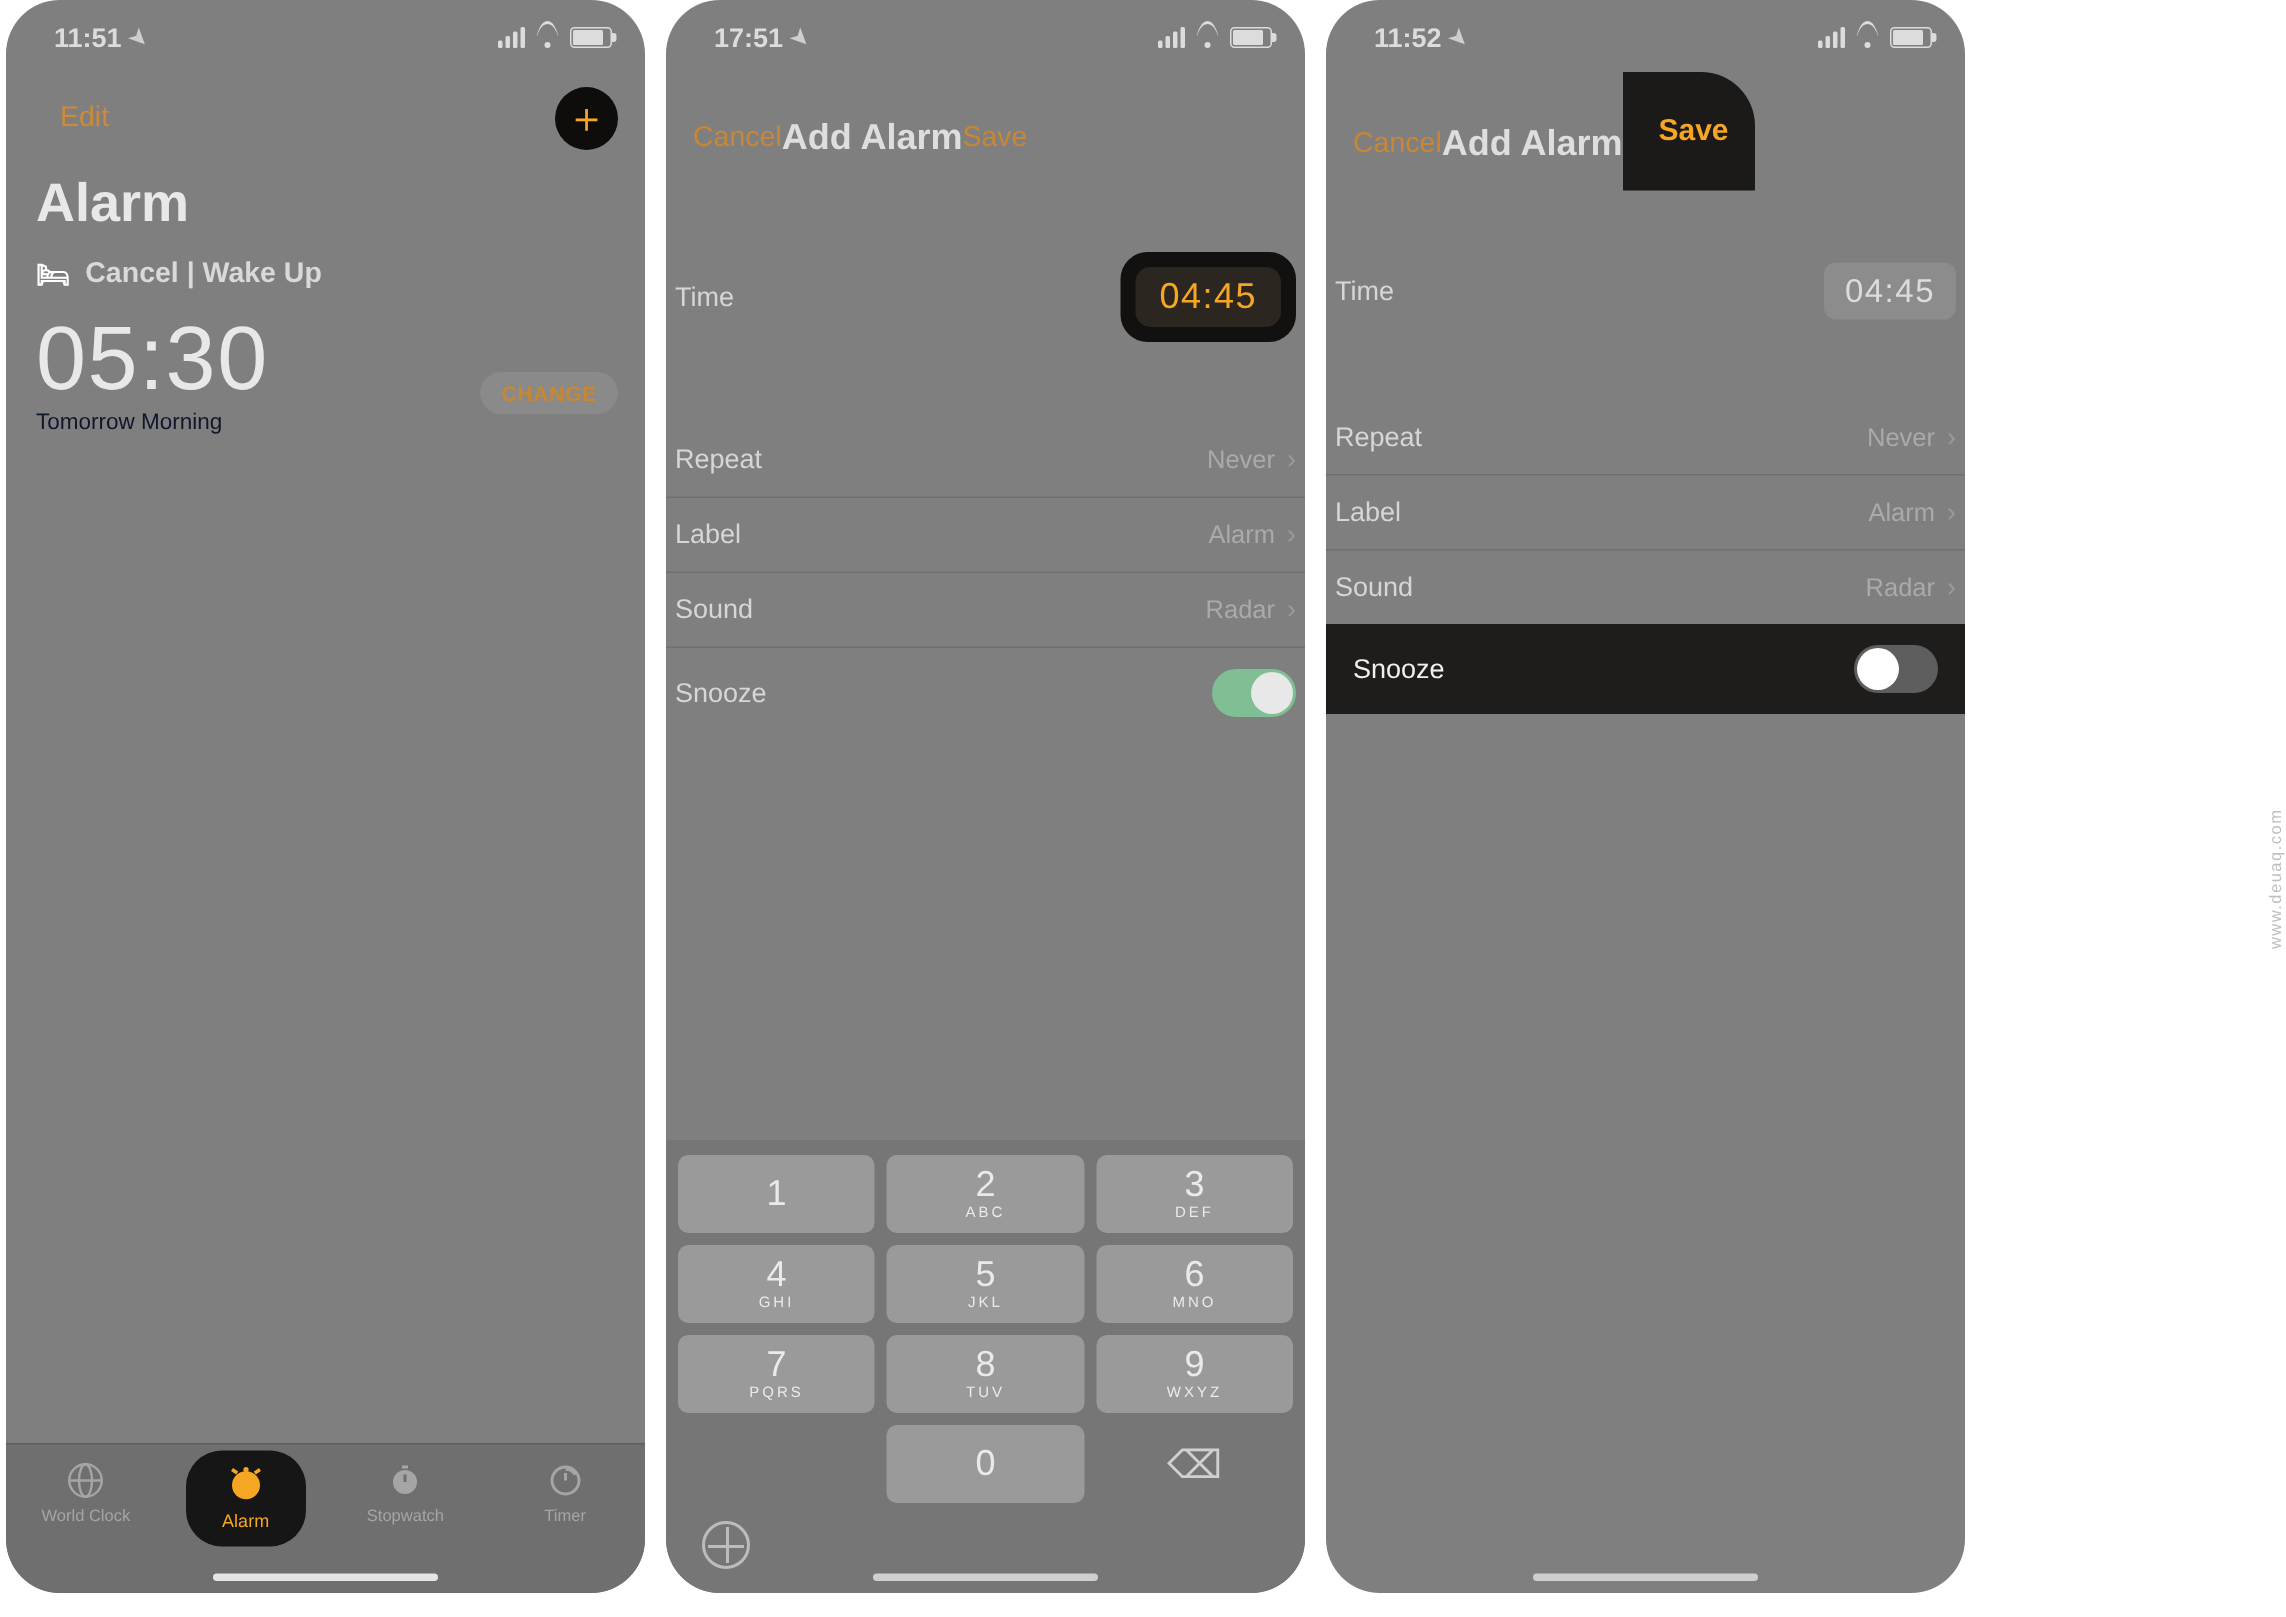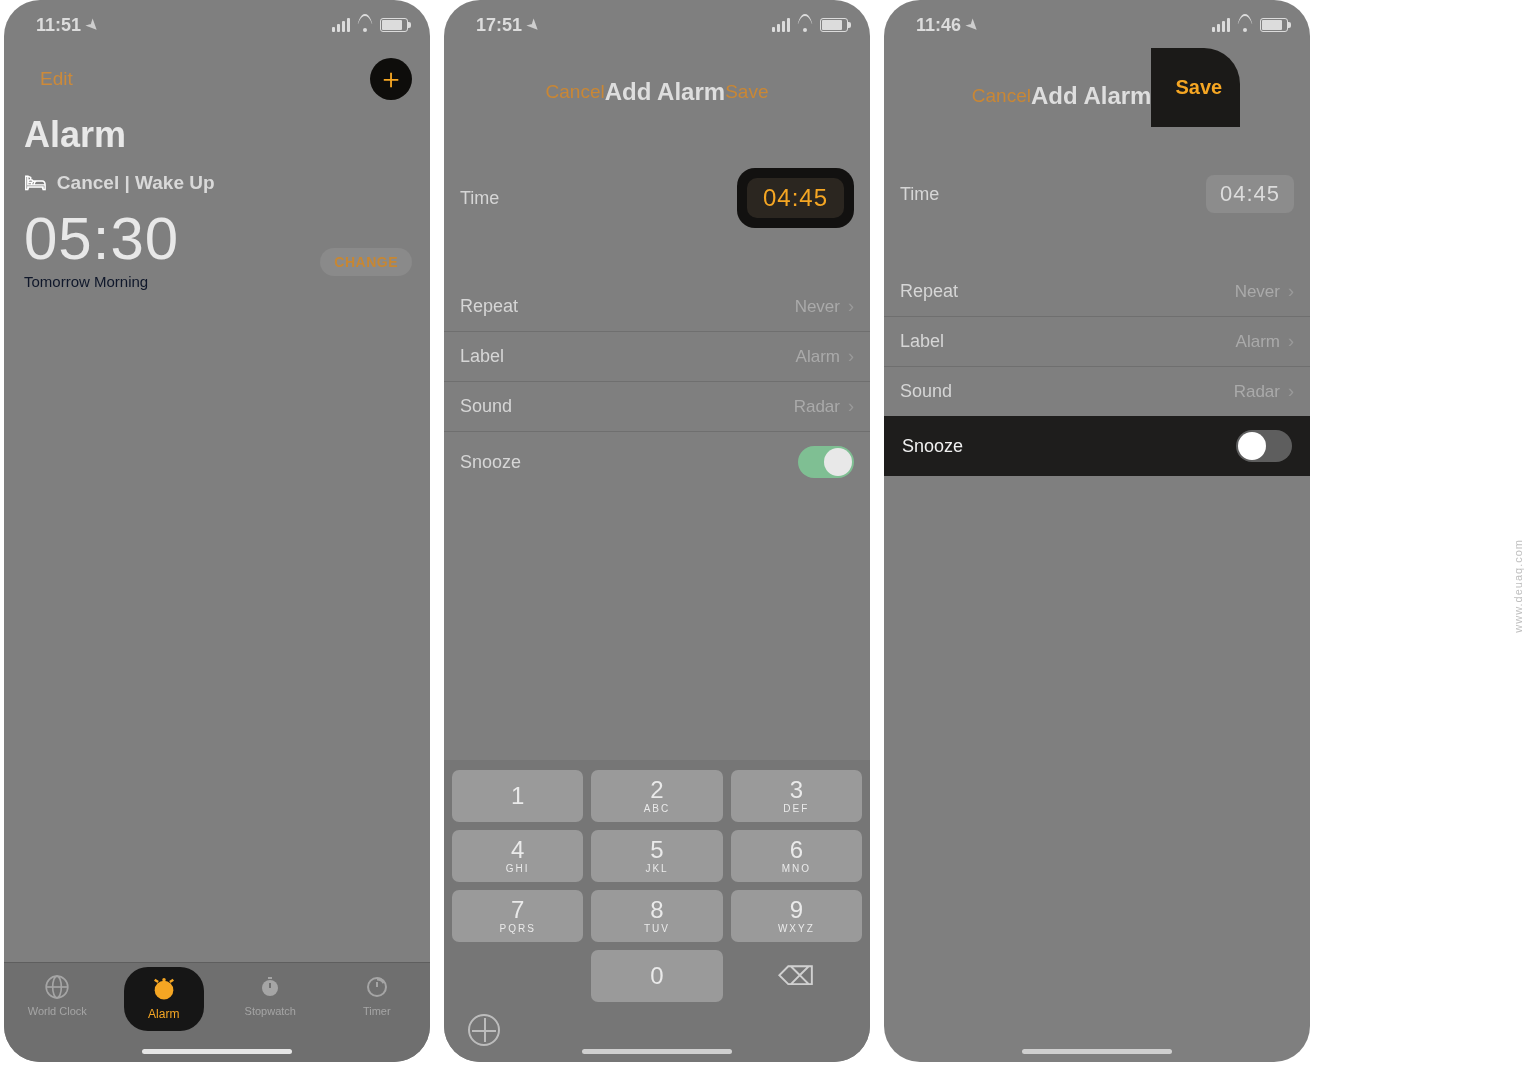--- a/index.html
+++ b/index.html
@@ -130,39 +130,39 @@
   }
   .tab.active .ico { color:#f5a623; font-size:26px;}
   .home-indicator{
     position:absolute; bottom:8px; left:50%; transform:translateX(-50%);
     width:150px;height:5px;border-radius:3px;background:#cfcfcf;
   }
   .phone:nth-child(1) .home-indicator{ background:#e5e5e5; }
 
   
   .modal-nav {
-    display:flex; justify-content:center; align-items:center;
+    display:flex; justify-content:flex-start; align-items:center;
     padding: 30px 18px 14px;
   }
   .nav-btn { color:#c98735; font-size:19px; }
   .nav-title { color:#dedede; font-size:24px; font-weight:600; }
   .save-btn-hl {
     background:#1b1a18;
     color:#f5a623;
     font-size:20px; font-weight:600;
     padding: 28px 18px 28px 24px;
     border-radius: 0 36px 0 0;
     margin:-30px -18px -14px 0;
     display:flex;align-items:center;
   }
 
   .settings-group { margin-top:34px; }
   .row {
     display:flex; justify-content:space-between; align-items:center;
-    padding: 14px 16px;
+    padding: 14px 6px;
     color:#d6d6d6; font-size:18px;
   }
   .row.bordered { border-top:1px solid rgba(0,0,0,.12); }
   .row .value { color:#aaaaaa; font-size:17px; display:flex;align-items:center;gap:8px;}
   .chev { color:#9a9a9a; font-size:18px; }
   .time-chip {
     padding:6px 14px; border-radius:8px;
     font-size:22px; font-weight:400; letter-spacing:1px;
     color:#d6d6d6;
   }
@@ -433,21 +433,21 @@
           </div>
       </div>
       <span class="globe"></span>
       <div class="home-indicator"></div>
     </div>
   </div>
 
   <div class="phone">
     <div class="status-bar">
       <div class="status-left">
-        <span>11:46</span>
+        <span>11:52</span>
         <span class="loc-arrow">➤</span>
       </div>
       <div class="status-right">
         <span class="sig-bars">
             <span></span>
             <span></span>
             <span></span>
             <span></span>
           </span>
         <span class="wifi"></span>

